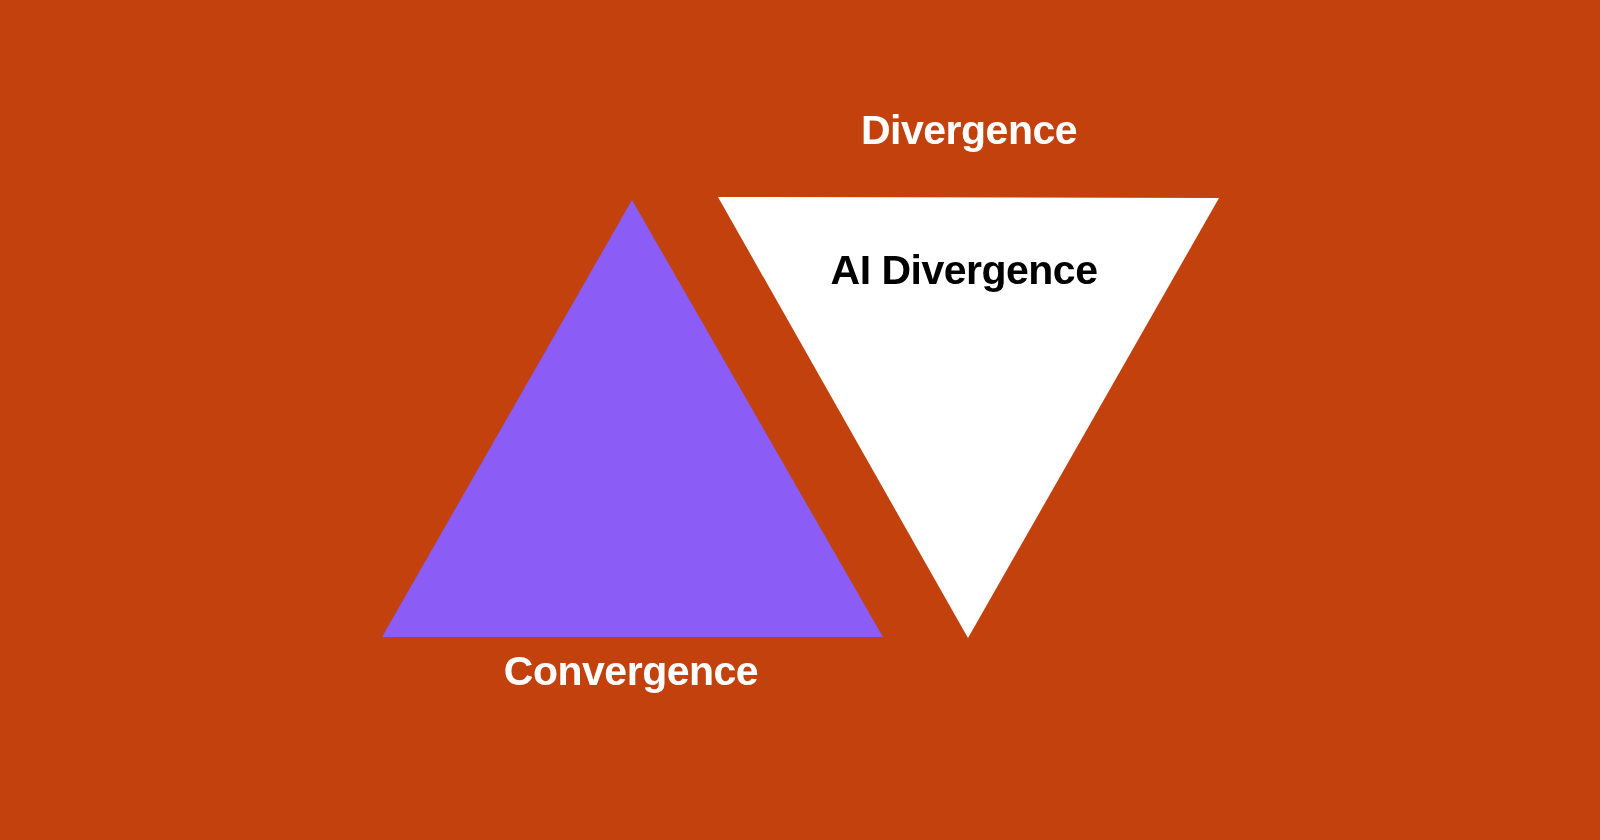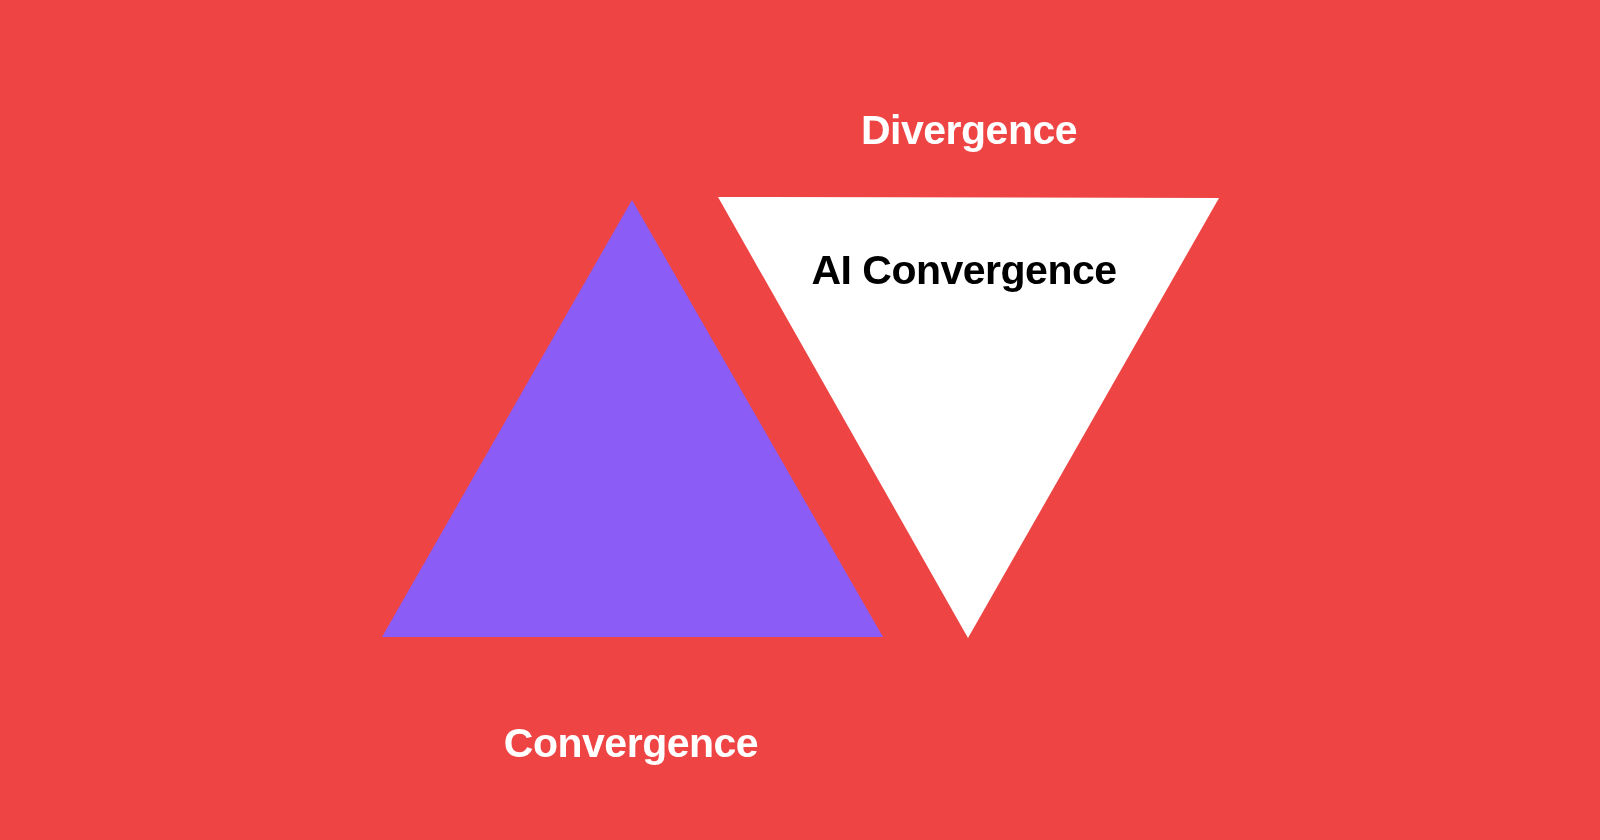--- a/index.html
+++ b/index.html
@@ -4,21 +4,21 @@
 <style>
   html, body {
     margin: 0;
     padding: 0;
     background: #000000;
   }
   .canvas {
     position: relative;
     width: 1600px;
     height: 840px;
-    background: #ef4444;
+    background: #c2410c;
     overflow: hidden;
     font-family: "Liberation Sans", sans-serif;
   }
   .shapes {
     position: absolute;
     top: 0;
     left: 0;
     display: block;
   }
   .label {
@@ -26,32 +26,32 @@
     transform: translateX(-50%);
     font-weight: 700;
     font-size: 41px;
     letter-spacing: -0.5px;
     line-height: 1.15;
     white-space: nowrap;
   }
   .label-divergence  { left: 969px; top: 107px; color: #ffffff; }
   .label-ai          { left: 964px; top: 247px; color: #000000; }
   .label-human       { left: 631px; top: 560px; color: #ffffff; }
-  .label-convergence { left: 631px; top: 720px; color: #ffffff; }
+  .label-convergence { left: 631px; top: 648px; color: #ffffff; }
 </style>
 </head>
 <body>
 
 <div class="canvas">
 
   <svg class="shapes" width="1600" height="840" viewBox="0 0 1600 840" aria-hidden="true">
     <polygon points="632,200 883,637 382,637" fill="#8B5CF6"></polygon>
     <polygon points="718,197 1219,198 968,638" fill="#FFFFFF"></polygon>
   </svg>
 
   <div class="label label-divergence">Divergence</div>
 
-  <div class="label label-ai">AI Convergence</div>
+  <div class="label label-ai">AI Divergence</div>
 
 
   <div class="label label-convergence">Convergence</div>
 
 </div>
 
 </body></html>

